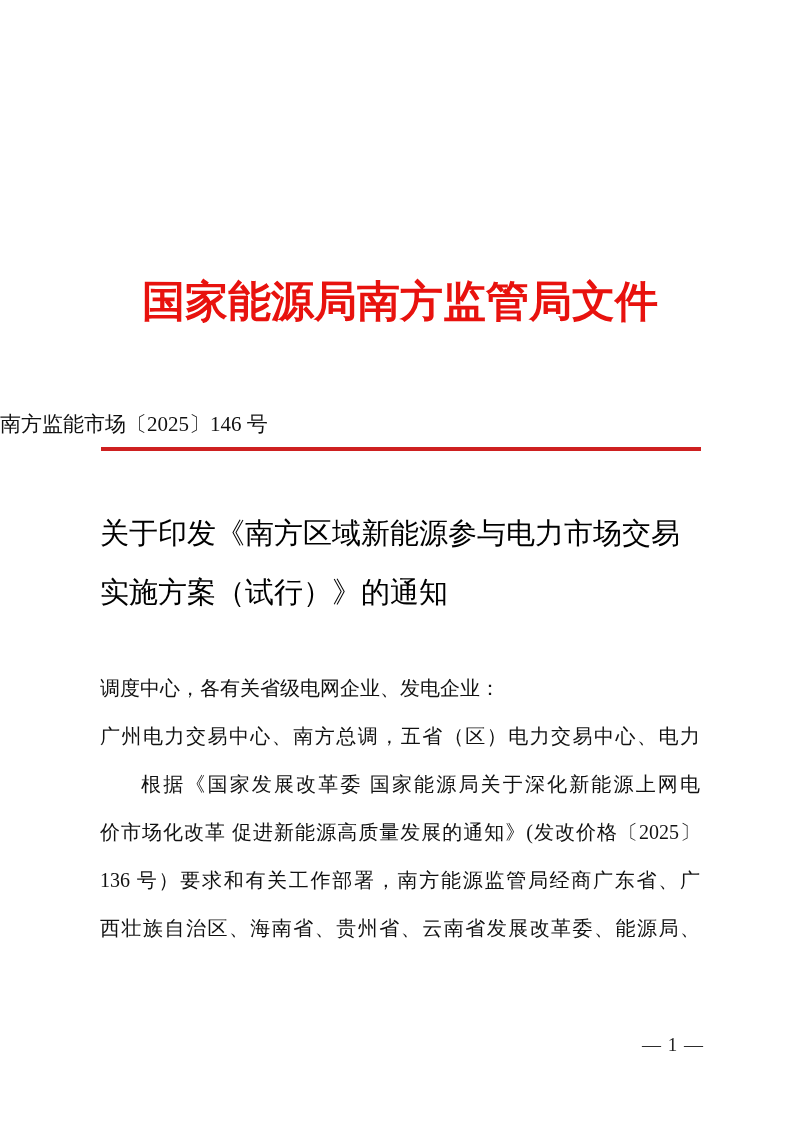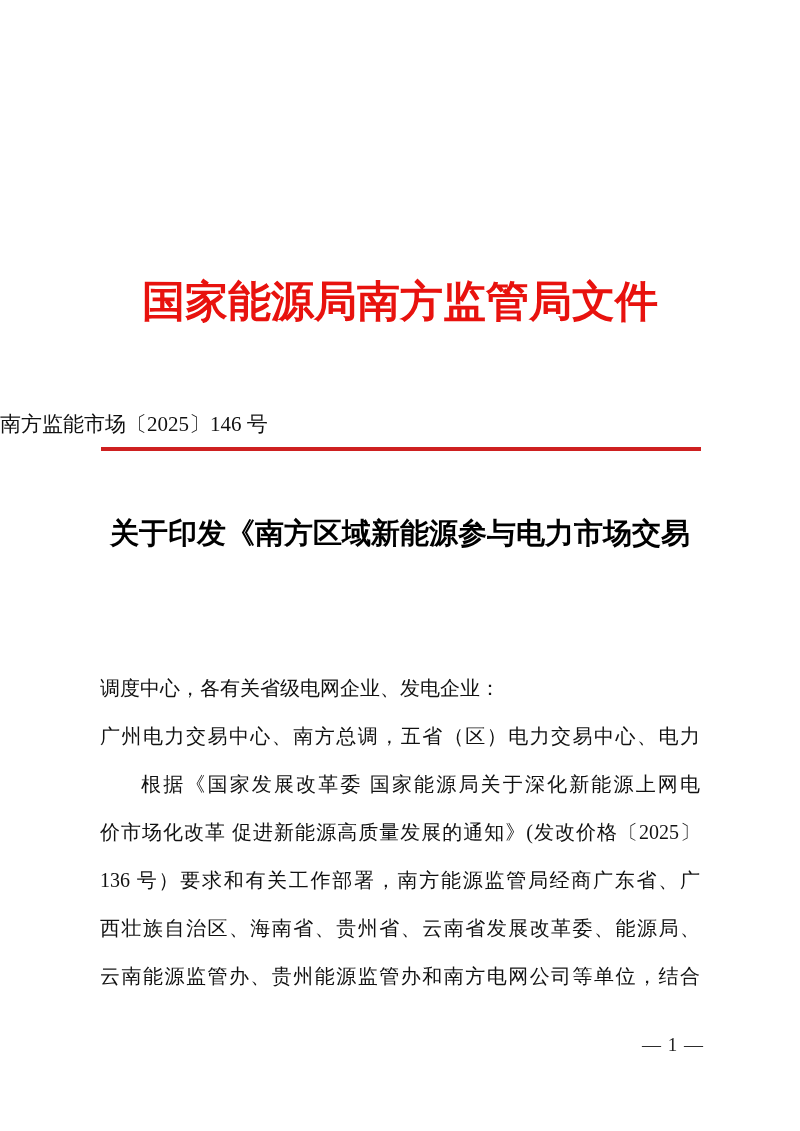--- a/index.html
+++ b/index.html
@@ -50,23 +50,23 @@
     top: 443px;
     height: 4px;
     background: var(--divider-red);
   }
   .doc-title {
     position: absolute;
     left: 100px;
     width: 600px;
     top: 500px;
     line-height: 59px;
-    text-align: center;
+    text-align: left;
     font-size: 29px;
-    font-weight: bold;
+    font-weight: normal;
     color: #000000;
   }
   .doc-body {
     position: absolute;
     left: 100px;
     width: 600px;
     top: 660px;
     font-size: 20px;
     color: #111111;
   }
@@ -106,27 +106,27 @@
 <div class="page">
 
   <div class="doc-header">国家能源局南方监管局文件</div>
 
   <div class="doc-number">南方监能市场〔2025〕146 号</div>
 
   <div class="red-divider"></div>
 
   <div class="doc-title">
     <div>关于印发《南方区域新能源参与电力市场交易</div>
+    <div>实施方案（试行）》的通知</div>
   </div>
 
   <div class="doc-body">
     <div class="body-line short">调度中心，各有关省级电网企业、发电企业：</div>
     <div class="body-line fill">广州电力交易中心、南方总调，五省（区）电力交易中心、电力</div>
     <div class="body-line fill indent">根据《国家发展改革委 国家能源局关于深化新能源上网电</div>
     <div class="body-line fill">价市场化改革 促进新能源高质量发展的通知》(发改价格〔2025〕</div>
     <div class="body-line fill">136 号）要求和有关工作部署，南方能源监管局经商广东省、广</div>
     <div class="body-line fill">西壮族自治区、海南省、贵州省、云南省发展改革委、能源局、</div>
-    <div class="body-line fill">云南能源监管办、贵州能源监管办和南方电网公司等单位，结合</div>
   </div>
 
   <div class="page-number">— 1 —</div>
 
 </div>
 
 </body></html>

